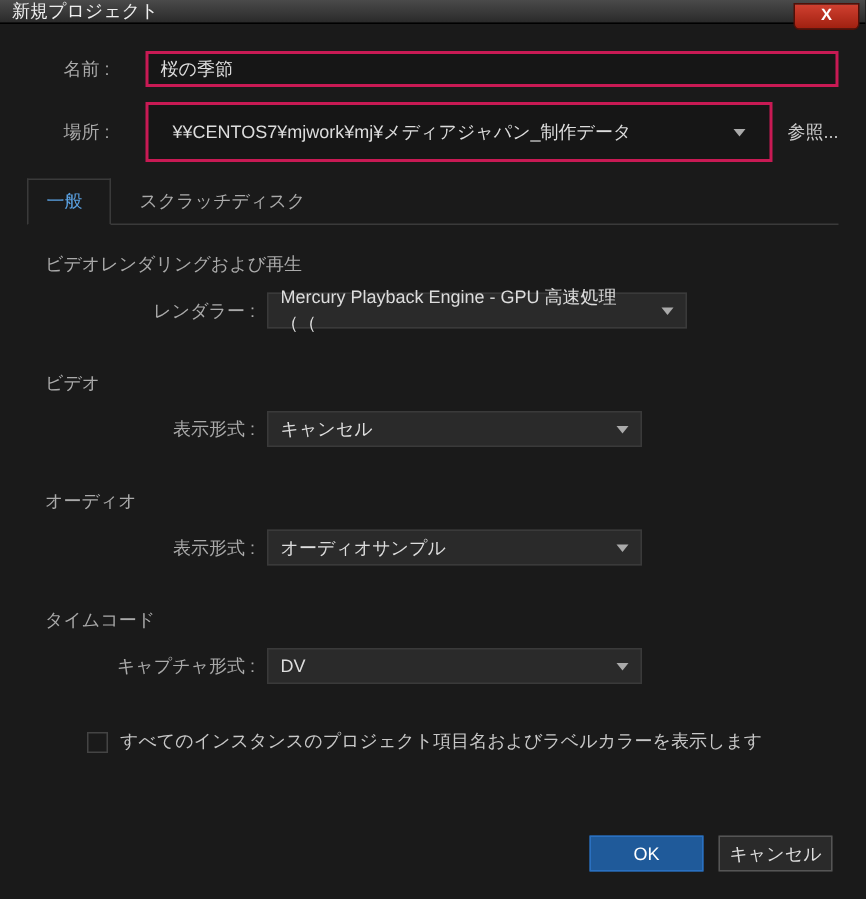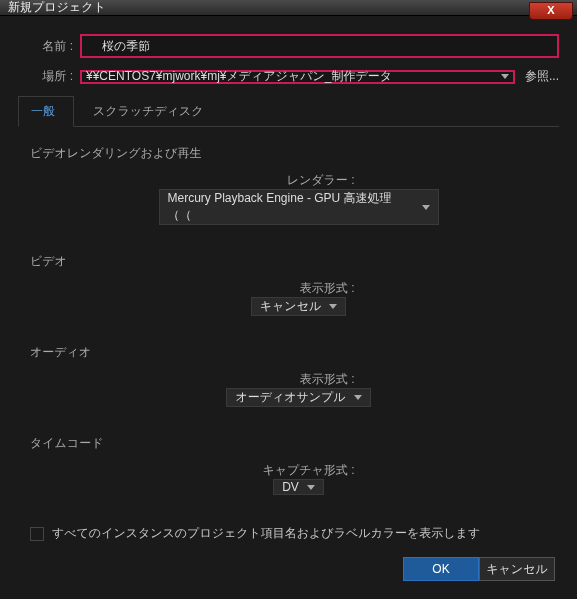--- a/index.html
+++ b/index.html
@@ -41,40 +41,40 @@
   }
   .row {
     display: flex;
     align-items: center;
     margin-bottom: 10px;
   }
   .row-label {
     width: 55px;
     text-align: right;
     color: #aaa;
-    margin-right: 7px;
+    margin-right: 24px;
   }
   .text-input {
     flex: 1;
     height: 24px;
     background: #161616;
     border: 2px solid #c81a54;
     color: #ddd;
-    padding: 0 20px;
+    padding: 0 8px;
     font-size: 12px;
     font-family: inherit;
   }
   .loc-input {
     flex: 1;
-    height: 14px;
+    height: 40px;
     background: #161616;
     border: 2px solid #c81a54;
     display: flex;
     align-items: center;
-    padding: 0 4px;
+    padding: 0 16px;
     color: #ddd;
     position: relative;
   }
   .dd-arrow {
     width: 0; height: 0;
     border-left: 4px solid transparent;
     border-right: 4px solid transparent;
     border-top: 5px solid #aaa;
     margin-left: 8px;
   }
@@ -112,21 +112,20 @@
     margin-bottom: 28px;
   }
   .group-title {
     color: #aaa;
     margin-bottom: 10px;
   }
   .field {
     display: flex;
     align-items: center;
     margin-left: 20px;
-    flex-direction: column;
   }
   .field-label {
     width: 120px;
     text-align: right;
     color: #aaa;
     margin-right: 8px;
   }
   .select {
     flex: 1;
     max-width: 250px;
@@ -138,31 +137,33 @@
     justify-content: space-between;
     padding: 0 8px;
     color: #ddd;
     cursor: pointer;
   }
   .select.wide { max-width: 280px; }
   .check-row {
     display: flex;
     align-items: center;
     margin-top: 30px;
+    margin-left: 28px;
   }
   .checkbox {
     width: 14px; height: 14px;
     background: #1a1a1a;
     border: 1px solid #444;
     margin-right: 8px;
   }
   .footer {
     position: absolute;
     bottom: 18px; right: 22px;
     display: flex;
+    gap: 10px;
   }
   .btn {
     min-width: 76px;
     height: 24px;
     border: 1px solid #555;
     background: #2a2a2a;
     color: #ddd;
     font-size: 12px;
     display: flex;
     align-items: center;

